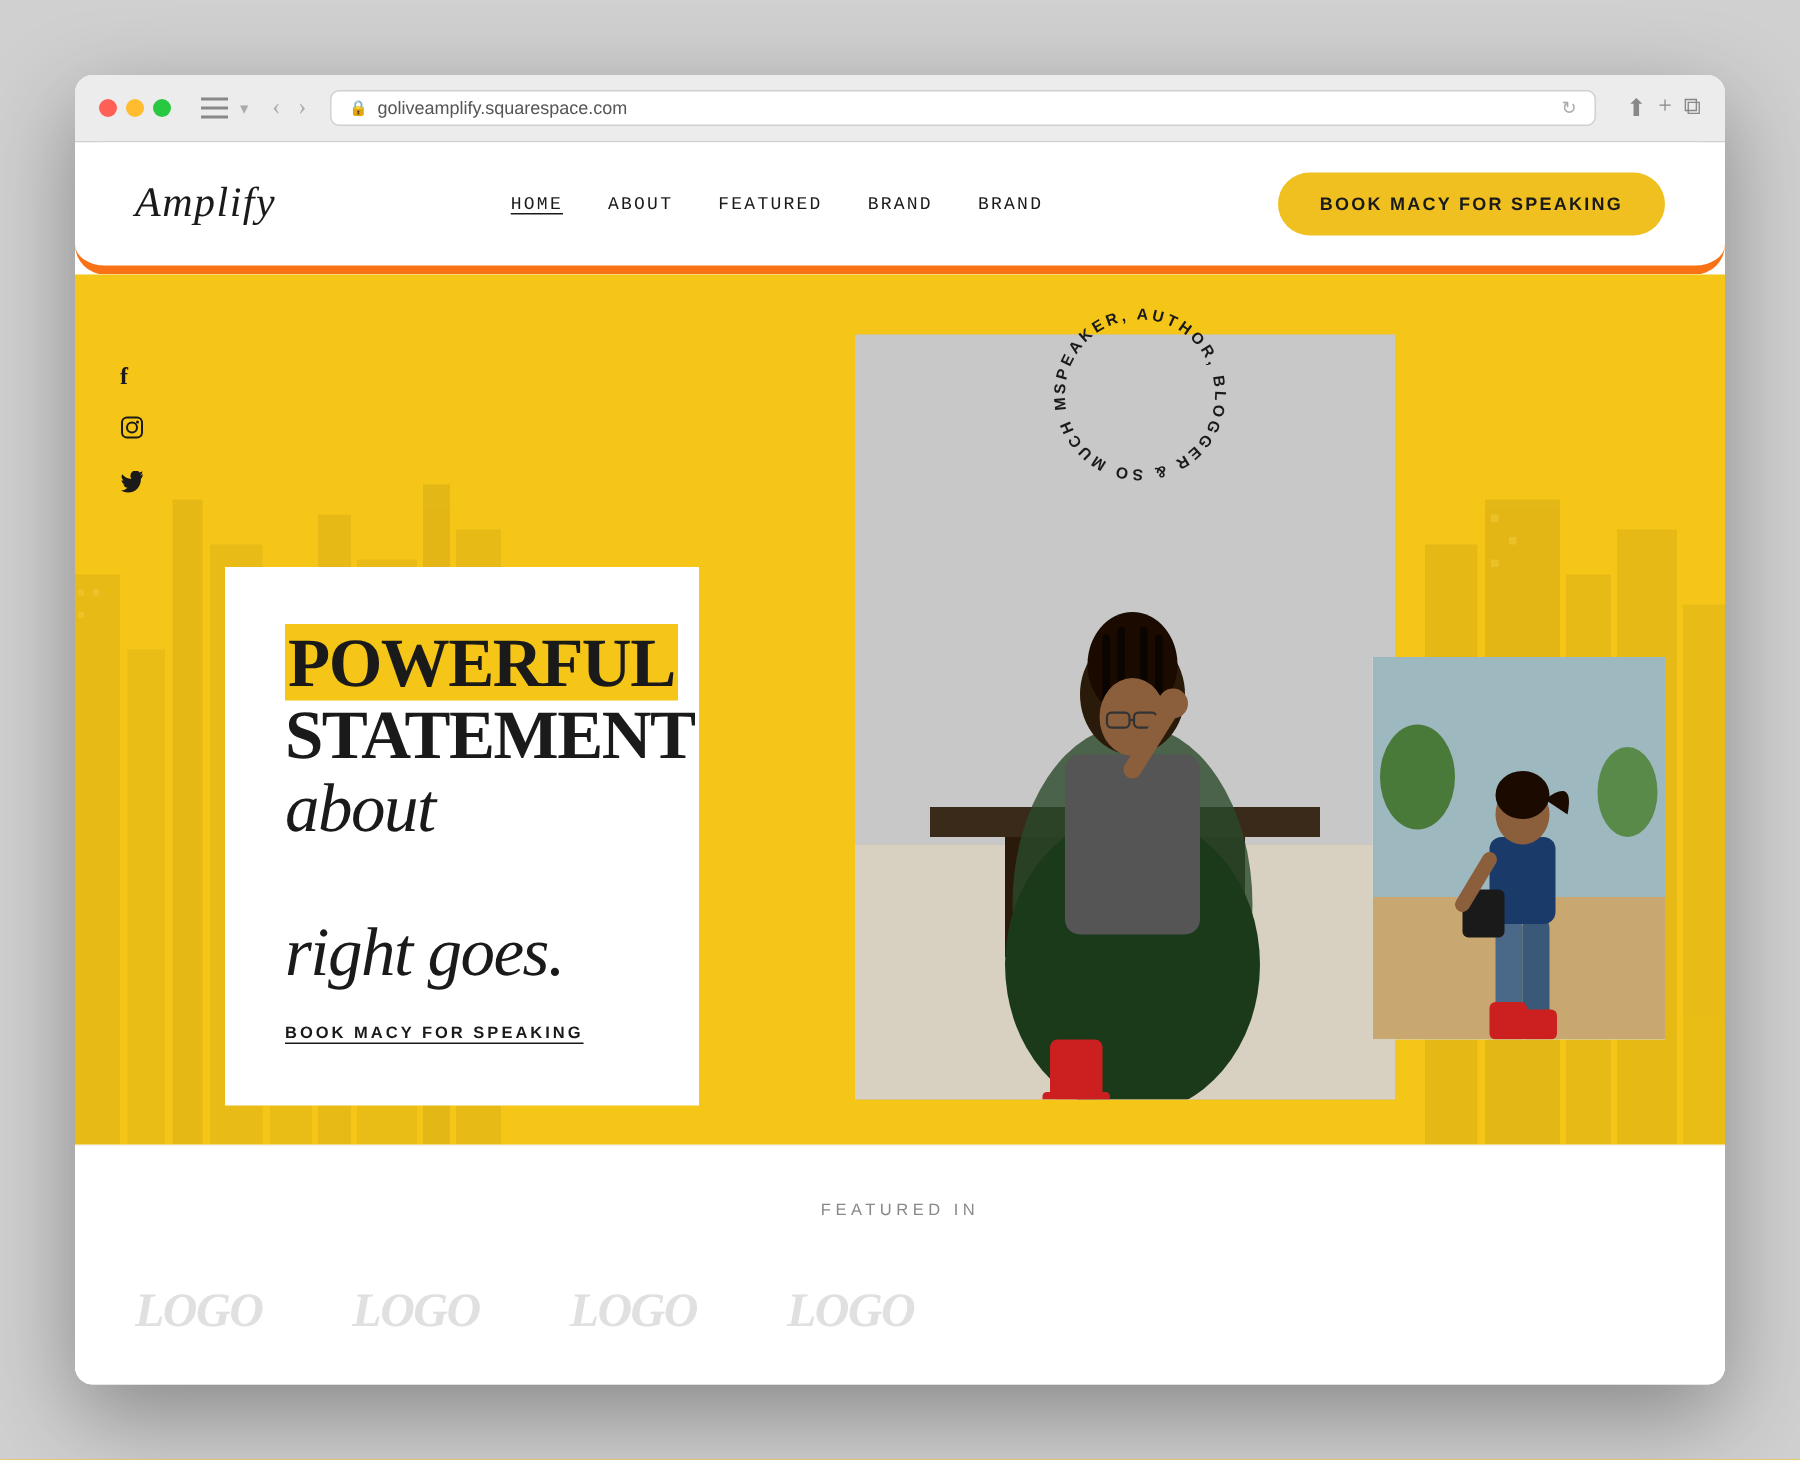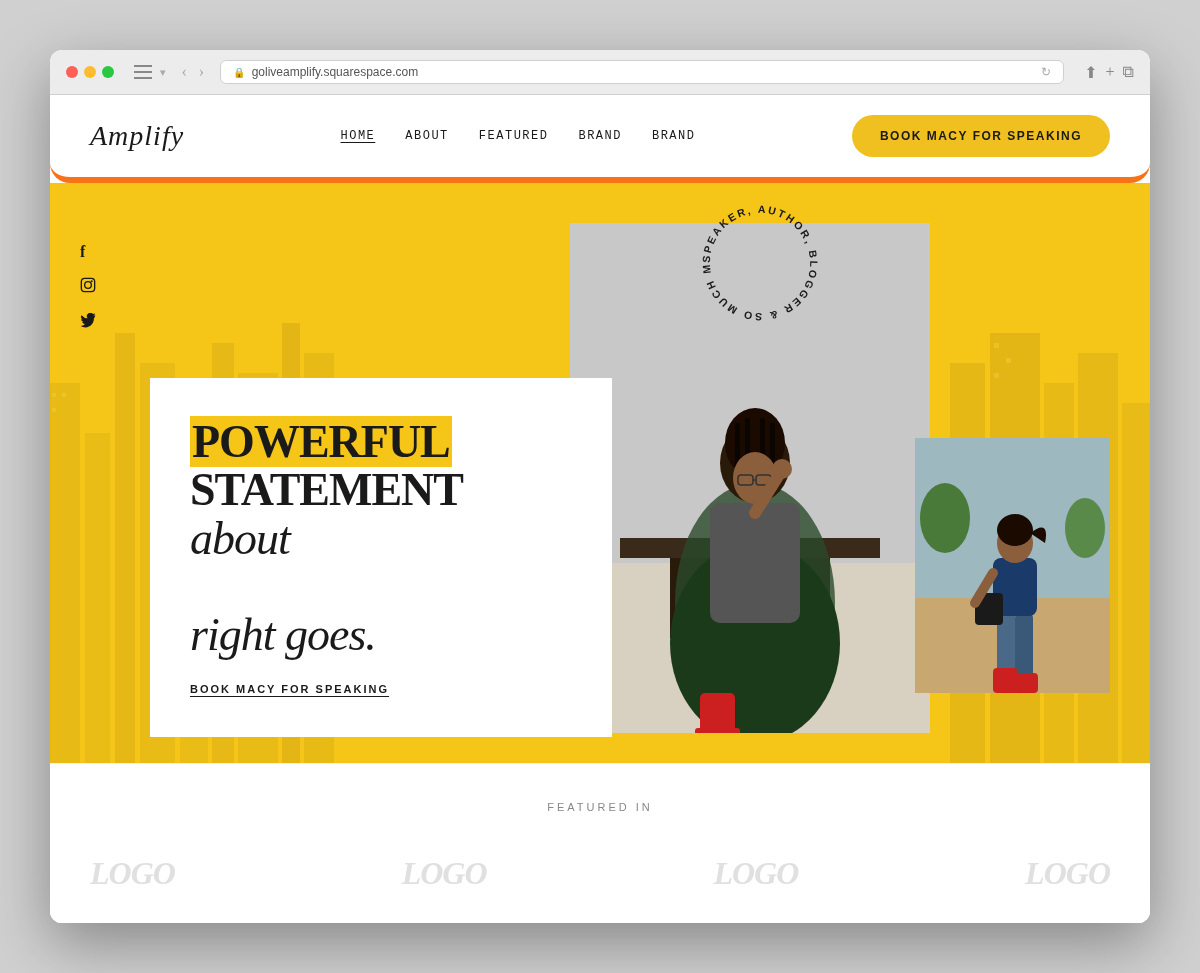--- a/index.html
+++ b/index.html
@@ -204,21 +204,21 @@
       font-size: 16px;
       color: #1a1a1a;
       cursor: pointer;
     }
 
     
     .hero-text-box {
       position: absolute;
       left: 100px;
       top: 195px;
-      width: 462px;
+      width: 316px;
       background: #fff;
       padding: 40px 40px 40px 40px;
       z-index: 10;
     }
 
     .hero-headline {
       font-family: Georgia, 'Times New Roman', serif;
       font-size: 46px;
       font-weight: 900;
       color: #1a1a1a;
@@ -310,22 +310,22 @@
       font-family: -apple-system, Arial, sans-serif;
       font-size: 11px;
       letter-spacing: 3px;
       color: #888;
       text-transform: uppercase;
       margin-bottom: 30px;
     }
 
     .logo-row {
       display: flex;
-      justify-content: space-between;
-      gap: 80px;
+      justify-content: flex-start;
+      gap: 60px;
       align-items: center;
     }
 
     .logo-placeholder {
       font-family: Georgia, serif;
       font-size: 32px;
       font-weight: 900;
       color: #e0e0e0;
       letter-spacing: -1px;
       font-style: italic;

